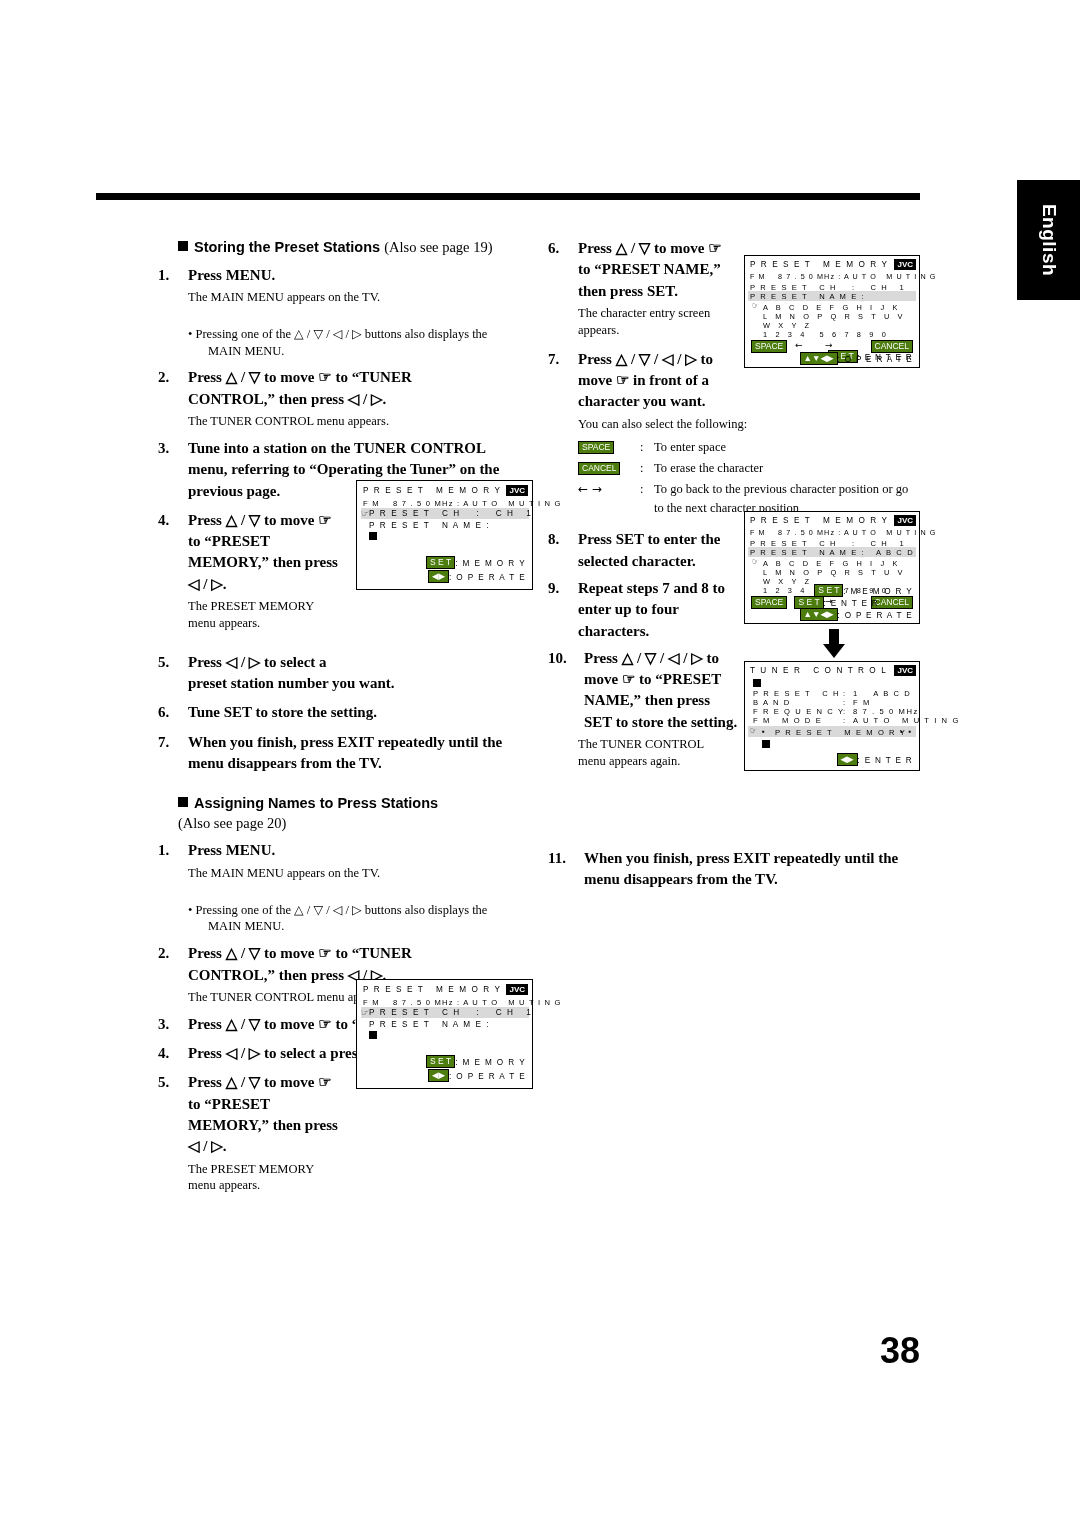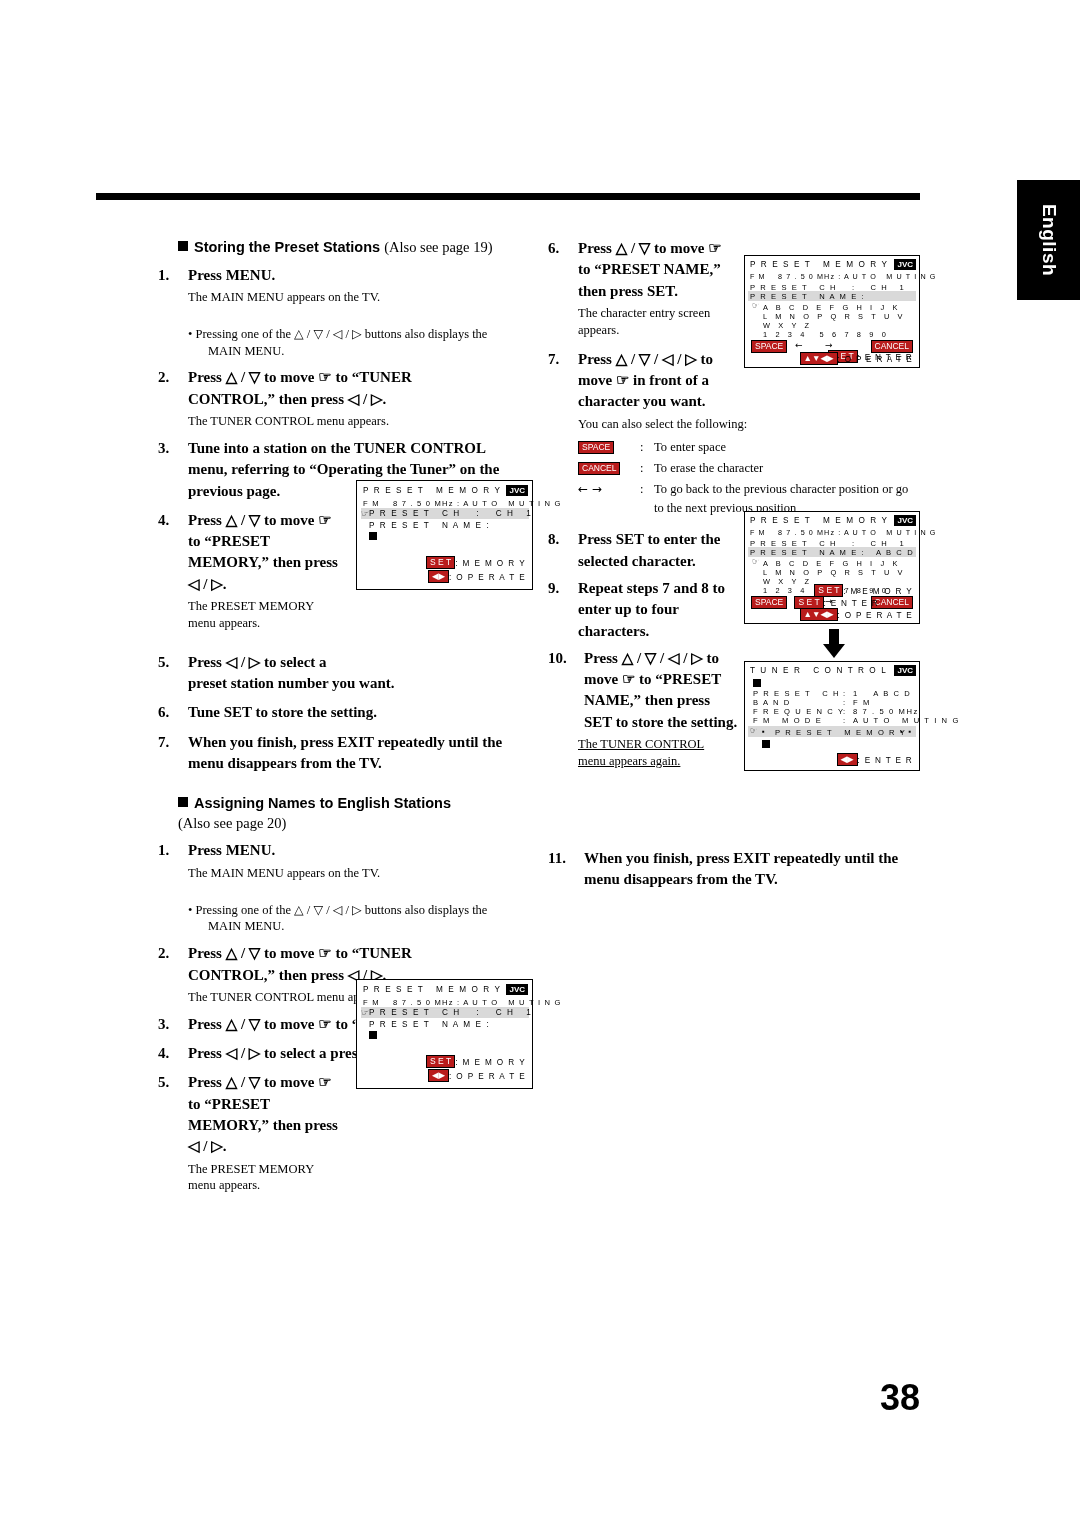--- a/index.html
+++ b/index.html
@@ -150,21 +150,21 @@
   .keycap {
     display: inline-block;
     border: 1px solid #000;
     font-family: "Liberation Sans", sans-serif;
     font-size: 8.5px;
     line-height: 11px;
     padding: 0 3px;
     letter-spacing: 0px;
     vertical-align: 1px;
   }
-  .keycap.solid { background: #b91c1c; color: #fff; border-color:#000; }
+  .keycap.solid { background: #4d7c0f; color: #fff; border-color:#000; }
   
   .deflist {
     margin-left: 30px;
     margin-top: 6px;
     font-family: "Liberation Serif", serif;
     font-size: 12.5px;
     line-height: 1.5;
   }
   .deflist .drow { display: flex; align-items: flex-start; margin-bottom: 2px;}
   .deflist .dkey { width: 62px; flex: none; }
@@ -182,21 +182,20 @@
   }
   .rdsbox .l1 { font-weight: bold; font-size: 13px; margin-bottom: 6px;}
   .rdsbox .l2 { font-size: 12.5px; }
   
   .pageno {
     position: absolute;
     left: 880px; top: 1330px;
     font-family: "Liberation Sans", sans-serif;
     font-weight: bold;
     font-size: 36px;
-    margin-top: 47px;
   }
   
   .downarrow {
     position: absolute;
     width: 22px; height: 30px;
   }
   .downarrow .stem {
     position: absolute; left: 6px; top: 0; width: 10px; height: 17px; background: #000;
   }
   .downarrow .head {
@@ -270,21 +269,21 @@
       <span>Tune SET to store the setting.</span>
     </div>
 
     <div class="step">
       <span class="num">7.</span>
       <span>When you finish, press EXIT repeatedly until the</span><br>
       <span>menu disappears from the TV.</span>
     </div>
 
     <div class="sec-head" style="margin-top:20px;">
-      <span class="sq"></span><span>Assigning Names to English Stations</span><br>
+      <span class="sq"></span><span>Assigning Names to Press Stations</span><br>
       <span class="thin">(Also see page 20)</span>
     </div>
 
     <div class="step" style="margin-top:2px;">
       <span class="num">1.</span>
       <span>Press MENU.</span>
     </div>
     <div class="note">The MAIN MENU appears on the TV.</div>
     <div class="bullet">
       <span>• Pressing one of the △ / ▽ / ◁ / ▷ buttons also displays the</span>
@@ -351,21 +350,21 @@
       <div class="drow">
         <span class="dkey"><span class="keycap solid">CANCEL</span></span>
         <span class="dcolon">:</span>
         <span class="dval">To erase the character</span>
       </div>
       <div class="drow">
         <span class="dkey arrowglyph">← →</span>
         <span class="dcolon">:</span>
         <span class="dval">
           <span>To go back to the previous character position or go</span><br>
-          <span>to the next previous position</span>
+          <span>to the next character position</span>
         </span>
       </div>
     </div>
 
     <div class="step" style="margin-top:12px; width:190px;">
       <span class="num">8.</span>
       <span>Press SET to enter the</span><br>
       <span>selected character.</span>
     </div>
 
@@ -376,21 +375,21 @@
       <span>characters.</span>
     </div>
 
     <div class="step narrow" style="margin-top:6px; width:200px;">
       <span class="num">10.</span>
       <span>Press △ / ▽ / ◁ / ▷ to</span><br>
       <span>move ☞ to “PRESET</span><br>
       <span>NAME,” then press</span><br>
       <span>SET to store the setting.</span>
     </div>
-    <div class="note" style="width:185px;text-decoration:underline;">
+    <div class="note" style="width:185px;">
       <span>The TUNER CONTROL</span><br>
       <span>menu appears again.</span>
     </div>
 
     <div class="step narrow" style="margin-top:78px; width:380px;">
       <span class="num">11.</span>
       <span>When you finish, press EXIT repeatedly until the</span><br>
       <span>menu disappears from the TV.</span>
     </div>
   </div>

